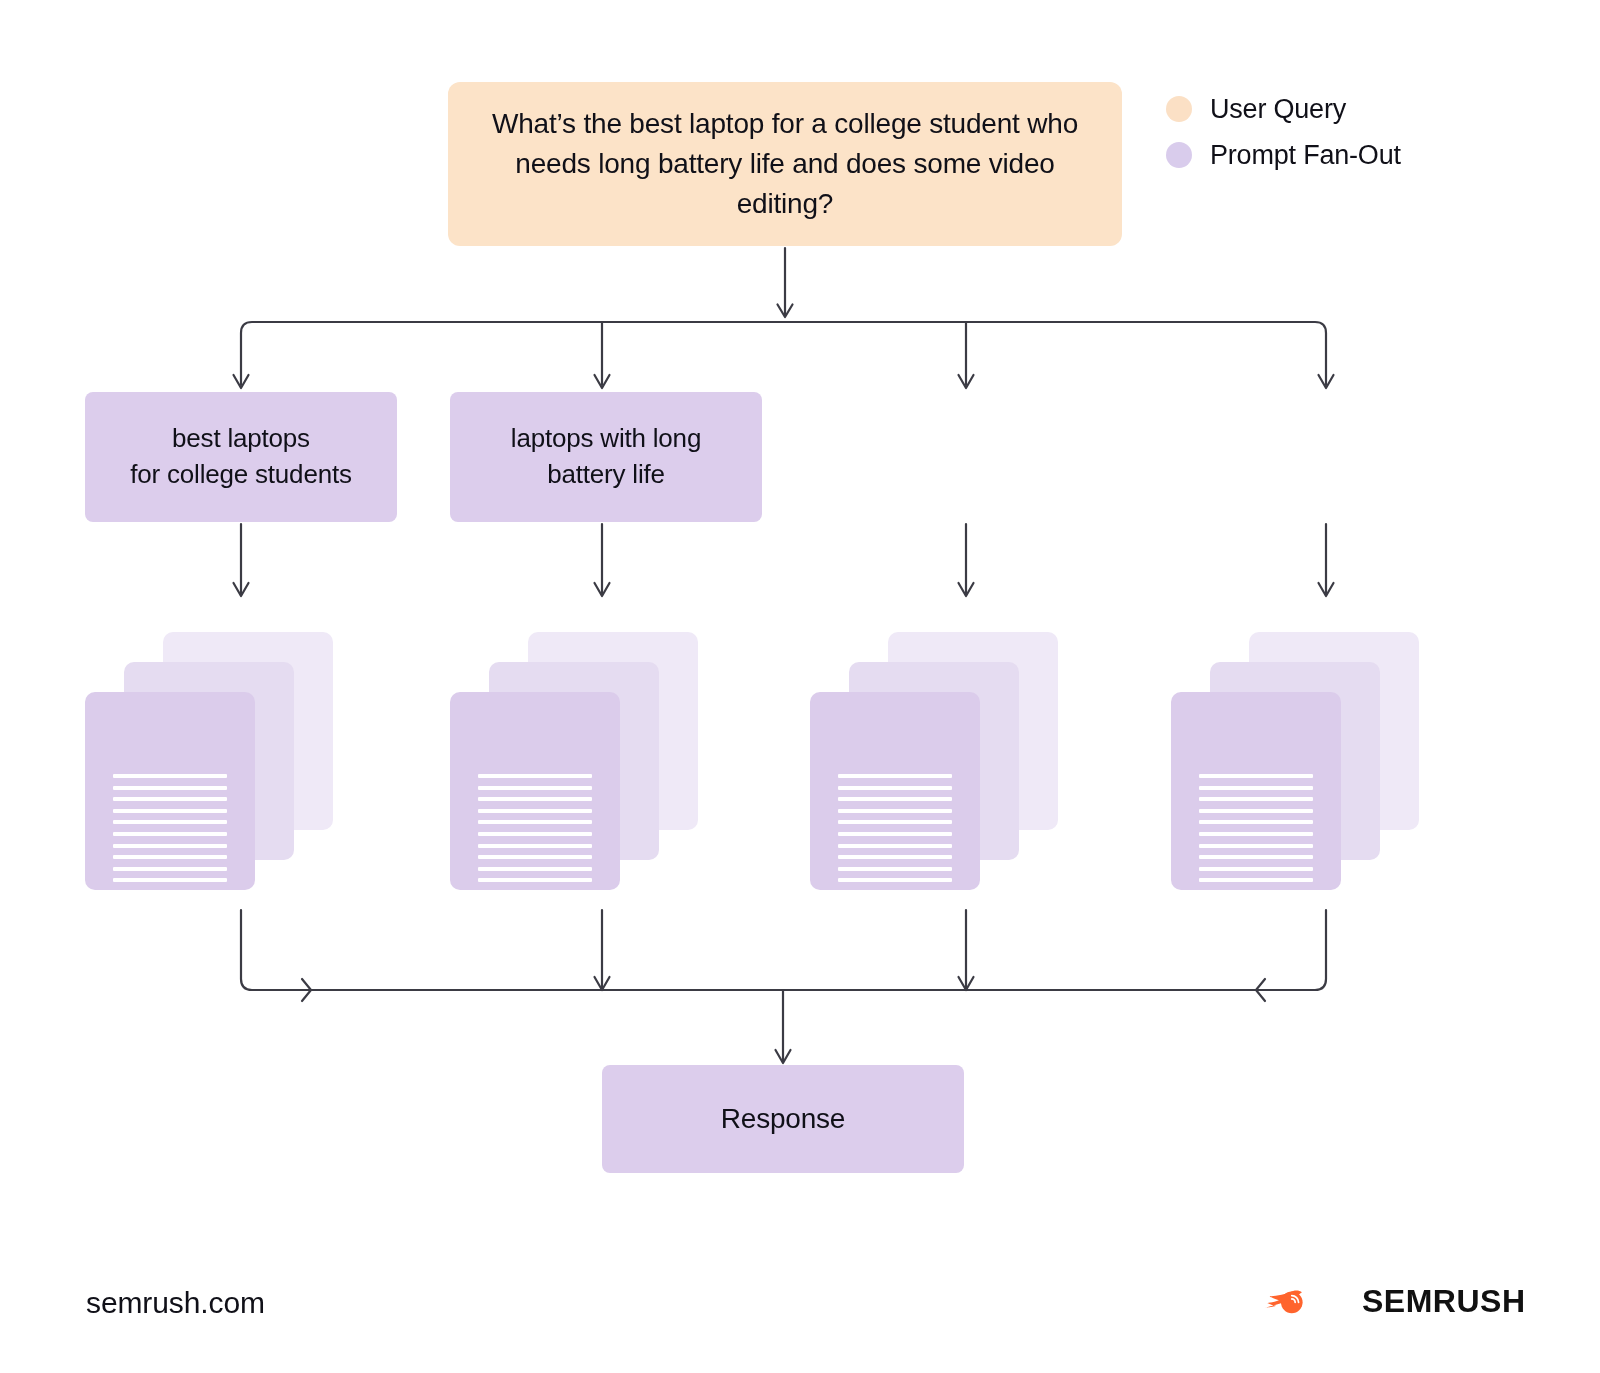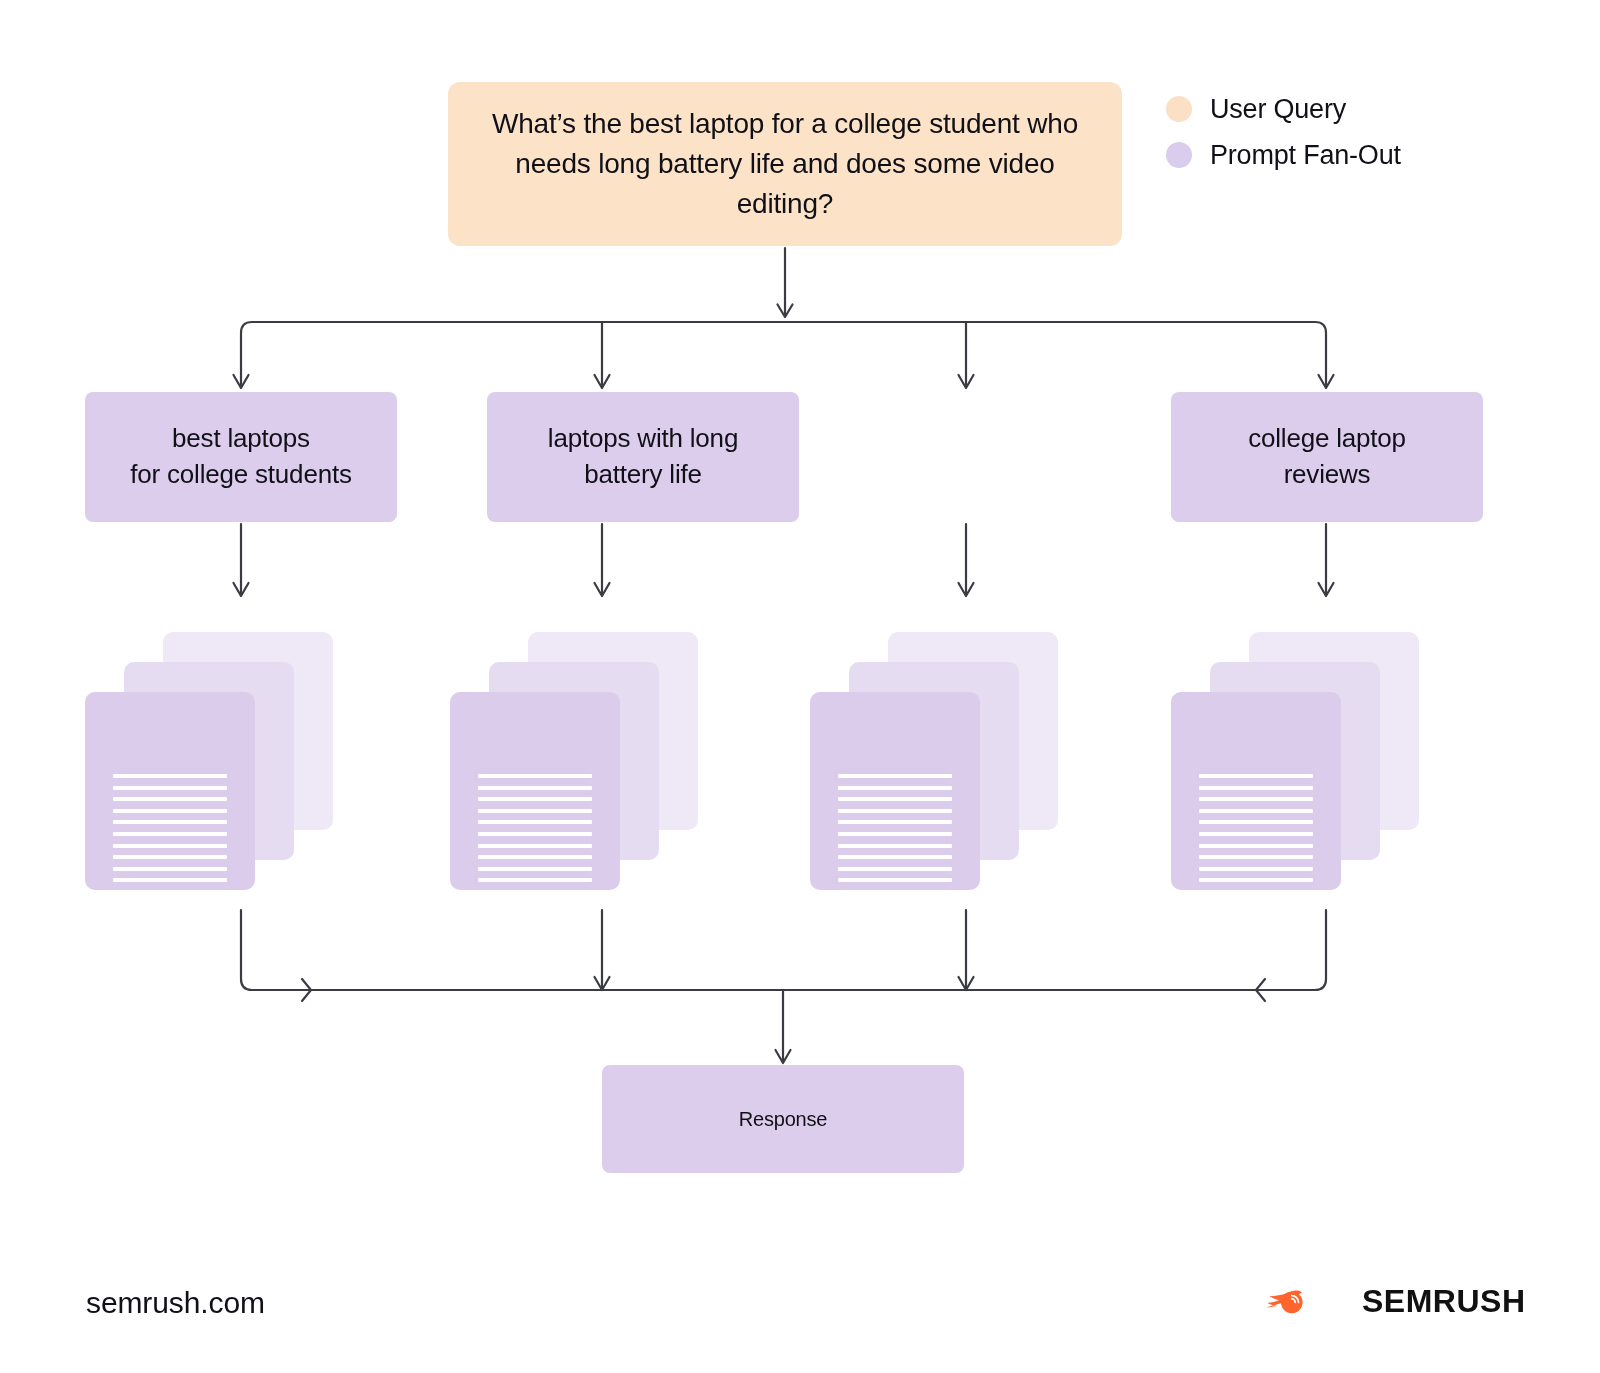--- a/index.html
+++ b/index.html
@@ -45,21 +45,21 @@
     position:absolute;top:392px;width:312px;height:130px;
     background:#DCCDEC;border-radius:8px;
     display:flex;align-items:center;justify-content:center;
     box-sizing:border-box;padding:12px 14px;
   }
   .qbox .qtext{
     font-size:26px;line-height:1.38;text-align:center;
     letter-spacing:-0.2px;color:#101018;
   }
   #qbox0{left:85px;}
-  #qbox1{left:450px;margin-left:37px;}
+  #qbox1{left:450px;}
   #qbox2{left:810px;}
   #qbox3{left:1171px;}
 
   
   .docstack{position:absolute;top:632px;width:260px;height:258px;}
   #docs0{left:85px;}
   #docs1{left:450px;}
   #docs2{left:810px;}
   #docs3{left:1171px;}
 
@@ -71,21 +71,21 @@
   .doclines{position:absolute;left:28px;top:82px;width:114px;}
   .docline{height:4px;background:#ffffff;border-radius:1px;margin-bottom:7.6px;width:100%;}
   .docline.short{width:62%;margin-top:3px;}
 
   
   .response-box{
     position:absolute;left:602px;top:1065px;width:362px;height:108px;
     background:#DCCDEC;border-radius:8px;
     display:flex;align-items:center;justify-content:center;
   }
-  .response-box .rtext{font-size:20px;letter-spacing:-0.2px;color:#101018;}
+  .response-box .rtext{font-size:28px;letter-spacing:-0.2px;color:#101018;}
 
   
   .footer-url{
     position:absolute;left:86px;top:1286px;
     font-size:30px;color:#101018;letter-spacing:-0.1px;
   }
   .brand{position:absolute;left:1264px;top:1284px;display:flex;align-items:center;gap:44px;}
   .brand-mark{width:42px;height:34px;margin-right:12px;flex:none;}
   .brand-word{
     font-size:32px;font-weight:bold;letter-spacing:0.5px;color:#111111;
@@ -151,23 +151,20 @@
   <div class="prompt-box">
     <div class="prompt-text">What’s the best laptop for a college student who needs long battery life and does some video editing?</div>
   </div>
 
   <div class="qbox" id="qbox0">
     <div class="qtext">best laptops<br>for college students</div>
   </div>
   <div class="qbox" id="qbox1">
     <div class="qtext">laptops with long<br>battery life</div>
   </div>
-  <div class="qbox" id="qbox3">
-    <div class="qtext">college laptop<br>reviews</div>
-  </div>
 
   <div class="docstack" id="docs0">
     <div class="doc back"></div>
     <div class="doc mid"></div>
     <div class="doc front">
       <div class="doclines">
           <div class="docline"></div>
           <div class="docline"></div>
           <div class="docline"></div>
           <div class="docline"></div>

